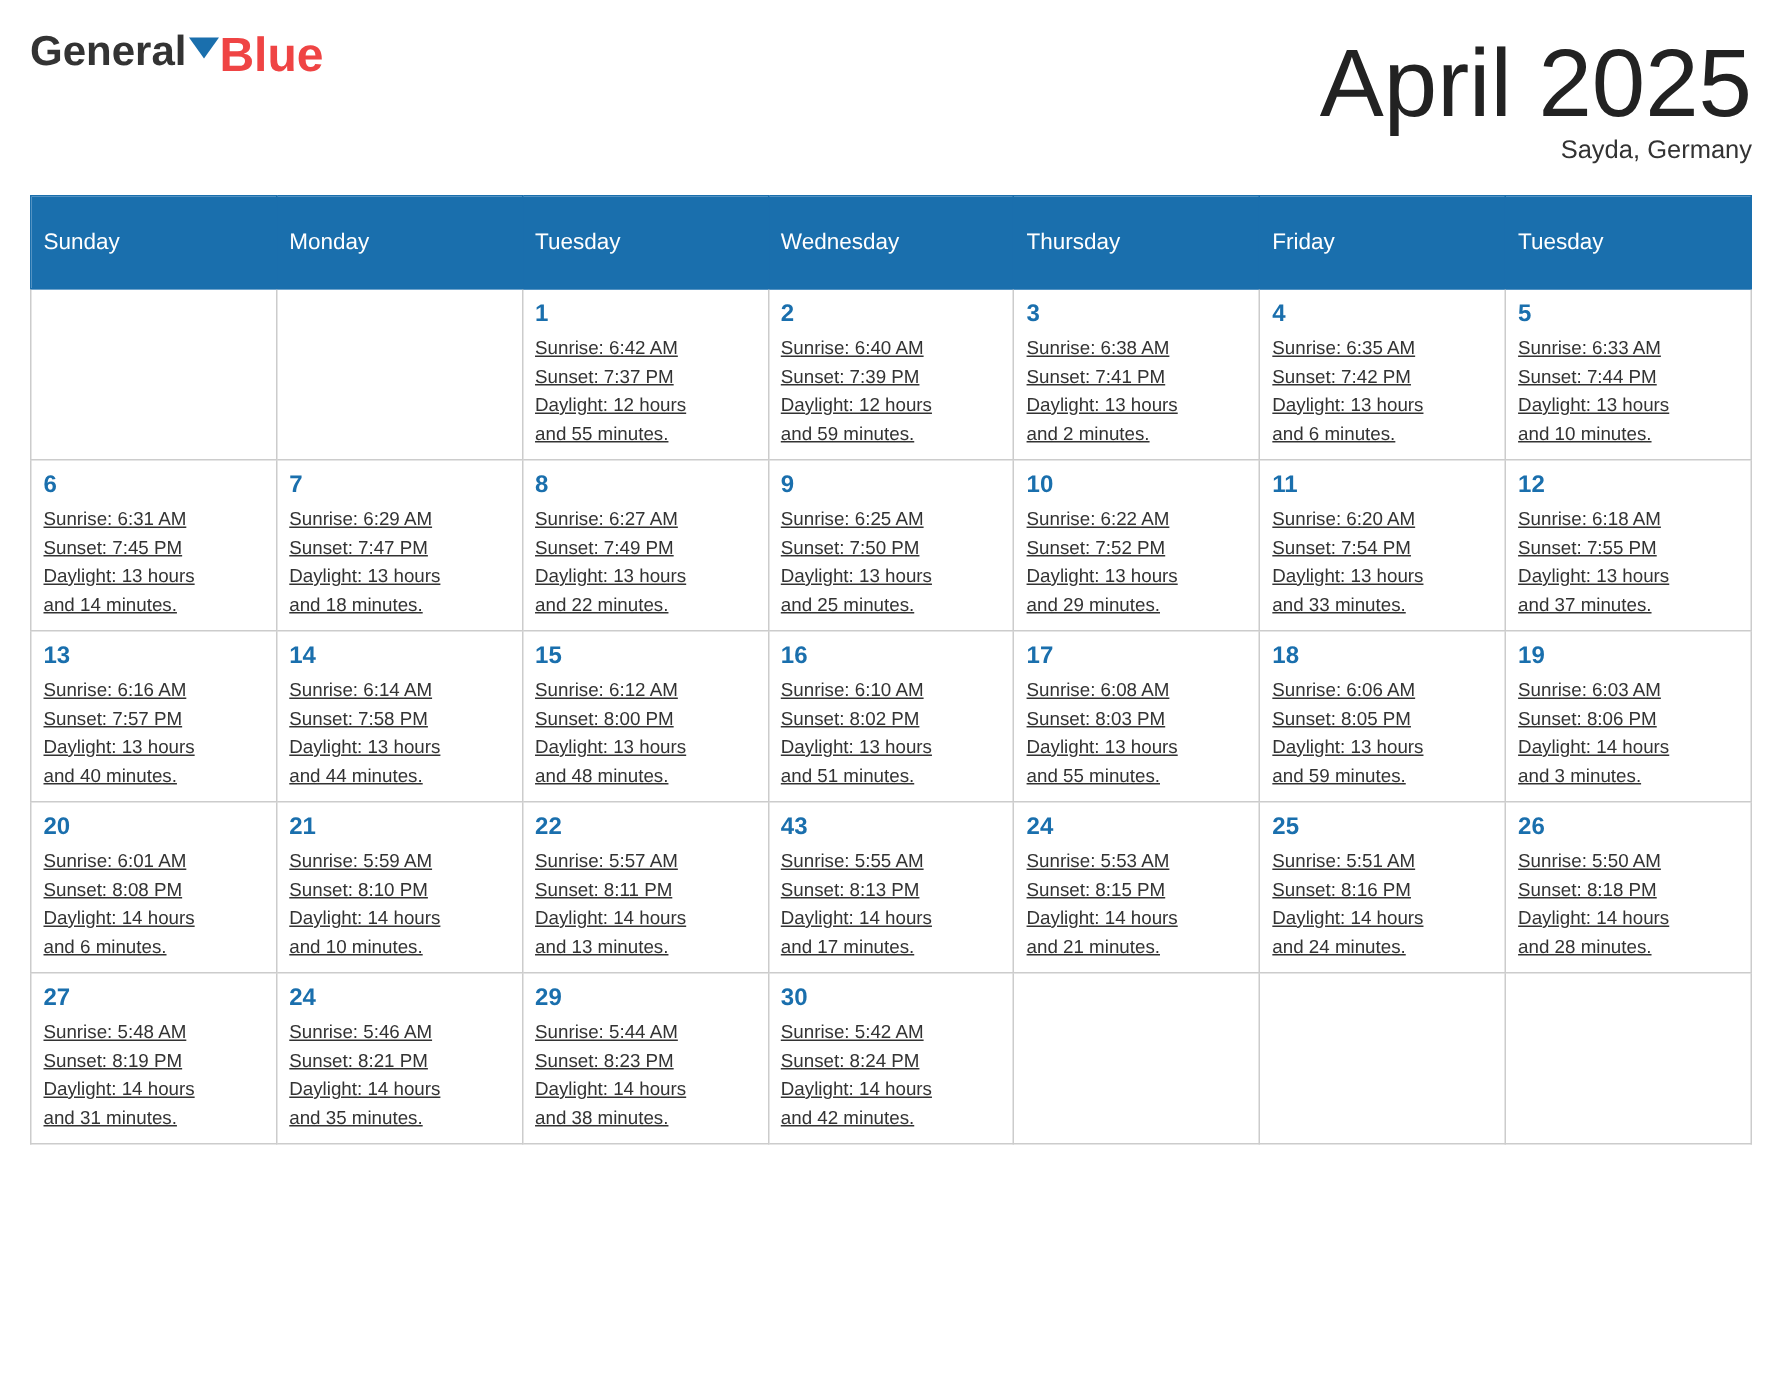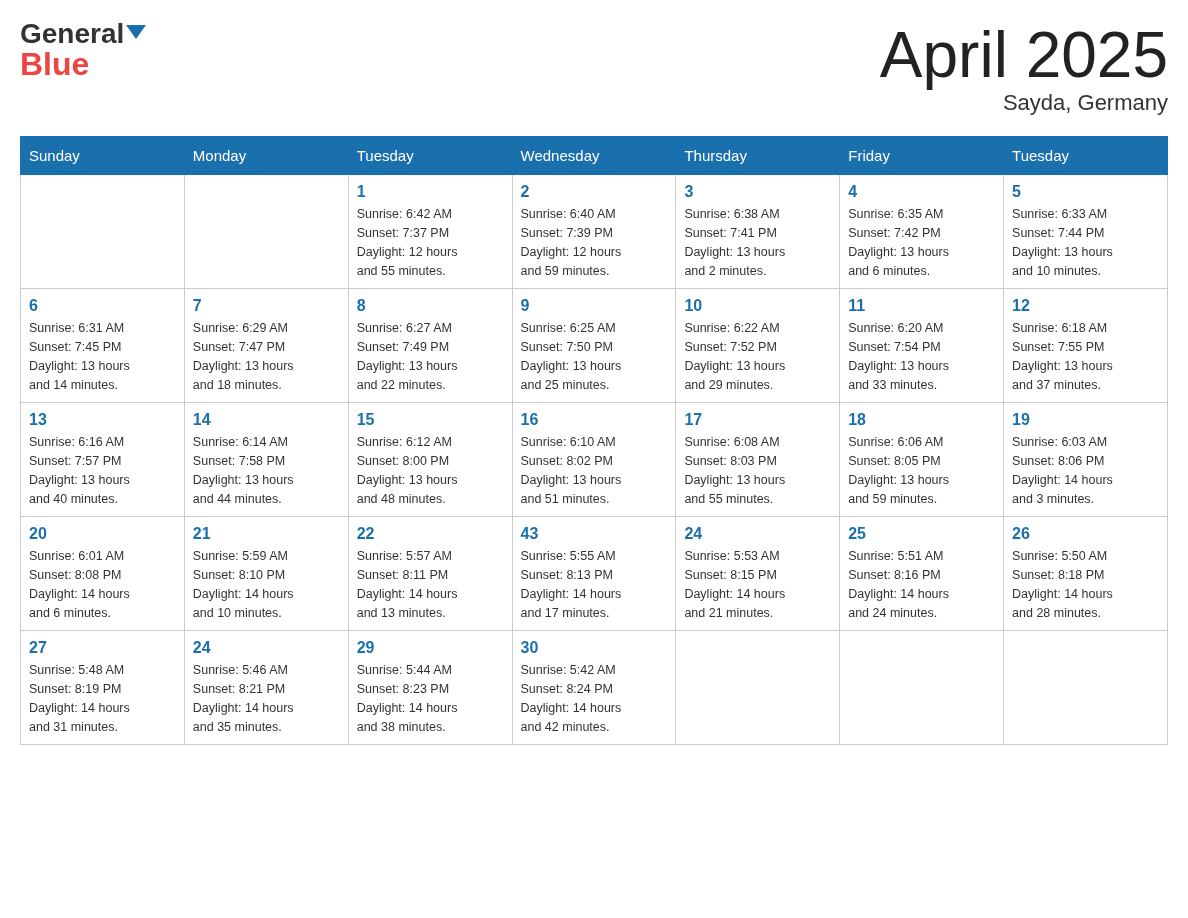--- a/index.html
+++ b/index.html
@@ -12,21 +12,21 @@
       min-height: 918px;
     }
     .header {
       display: flex;
       justify-content: space-between;
       align-items: flex-start;
       margin-bottom: 20px;
     }
     .logo {
       display: flex;
-      flex-direction: column;
+      flex-direction: row;
       align-items: flex-start;
     }
     .logo-text-general {
       font-size: 28px;
       font-weight: bold;
       color: #333;
       line-height: 1;
     }
     .logo-text-blue {
       font-size: 32px;
@@ -53,32 +53,32 @@
     .title-block {
       text-align: right;
     }
     .title-month {
       font-size: 64px;
       font-weight: normal;
       color: #222;
       line-height: 1.1;
     }
     .title-location {
-      font-size: 22px;
+      font-size: 17px;
       color: #333;
     }
     .calendar {
       width: 100%;
       border-collapse: collapse;
       border: 1px solid #ccc;
     }
     .calendar th {
       background-color: #1a6fad;
       color: #fff;
-      padding: 10px 8px;
+      padding: 22px 8px;
       text-align: left;
       font-size: 15px;
       font-weight: normal;
       border: 1px solid #1a6fad;
     }
     .calendar td {
       vertical-align: top;
       border: 1px solid #ccc;
       padding: 8px;
       width: 14.28%;
@@ -90,20 +90,21 @@
       font-size: 16px;
       color: #1a6fad;
       font-weight: bold;
       margin-bottom: 4px;
       display: block;
     }
     .day-info {
       font-size: 12.5px;
       color: #333;
       line-height: 1.5;
+      text-decoration: underline;
     }
     .empty-cell {
       background: #fff;
     }
     tr.week-row td {
       height: 110px;
     }
   </style>
 </head>
 <body>

